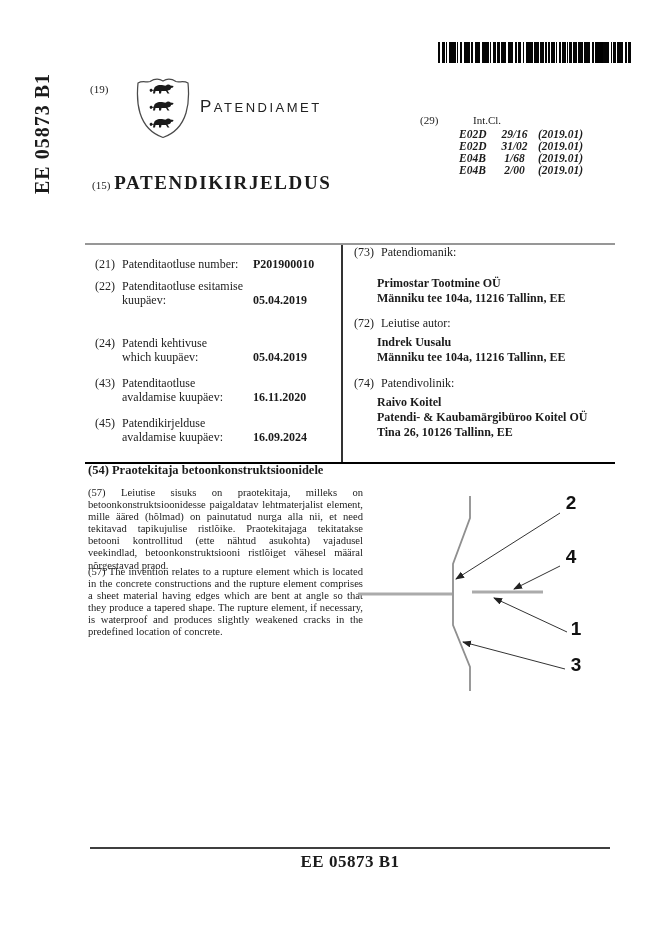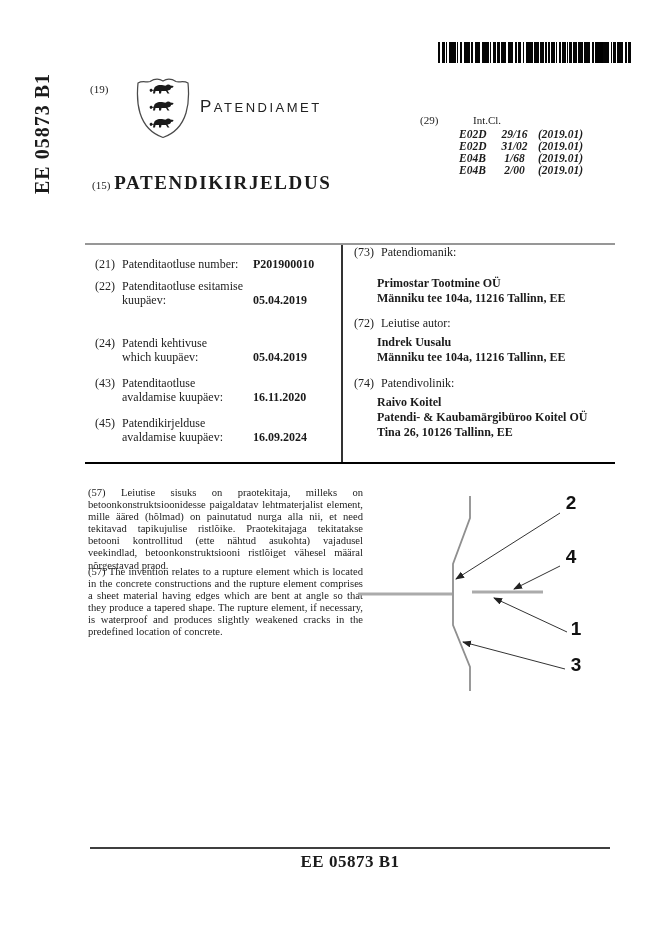--- a/index.html
+++ b/index.html
@@ -166,20 +166,23 @@
 Männiku tee 104a, 11216 Tallinn, EE</div>
 
     <div class="rhead h74">
       <span class="inid">(74)</span><span>Patendivolinik:</span>
     </div>
     <div class="party p74">Raivo Koitel
 Patendi- &amp; Kaubamärgibüroo Koitel OÜ
 Tina 26, 10126 Tallinn, EE</div>
   </div>
 
+  <div class="abs-title">
+    <span>(54)</span>&nbsp;<span>Praotekitaja betoonkonstruktsioonidele</span>
+  </div>
 
   <div class="abstract abs-et">(57) Leiutise sisuks on praotekitaja, milleks on betoonkonstruktsioonidesse paigaldatav lehtmaterjalist element, mille ääred (hõlmad) on painutatud nurga alla nii, et need tekitavad tapikujulise ristlõike. Praotekitajaga tekitatakse betooni kontrollitud (ette nähtud asukohta) vajadusel veekindlad, betoonkonstruktsiooni ristlõiget vähesel määral nõrgestavad praod.</div>
   <div class="abstract abs-en">(57) The invention relates to a rupture element which is located in the concrete constructions and the rupture element comprises a sheet material having edges which are bent at angle so that they produce a tapered shape. The rupture element, if necessary, is waterproof and produces slightly weakened cracks in the predefined location of concrete.</div>
 
   <svg class="figure" viewBox="0 0 235 225">
     <defs>
       <marker id="ah" markerWidth="9" markerHeight="8" refX="8" refY="3.5" orient="auto">
         <path d="M0 0 L9 3.5 L0 7 Z" fill="#222"></path>
       </marker>
     </defs>

